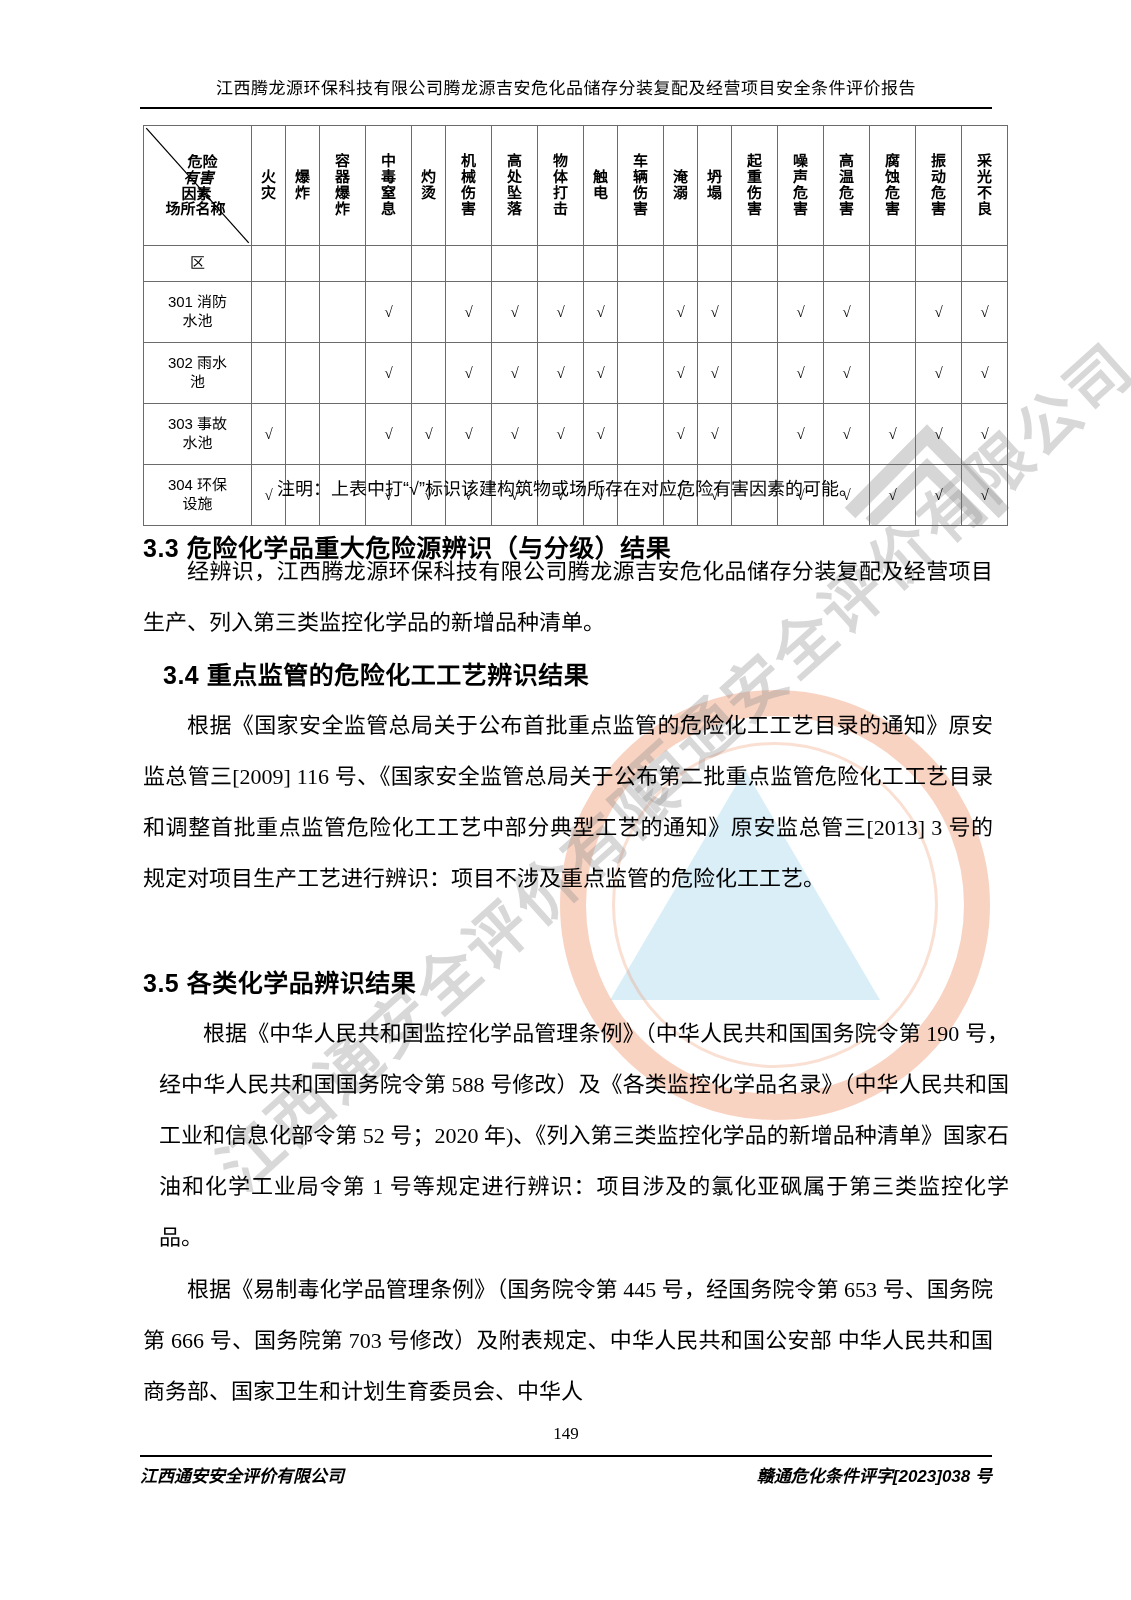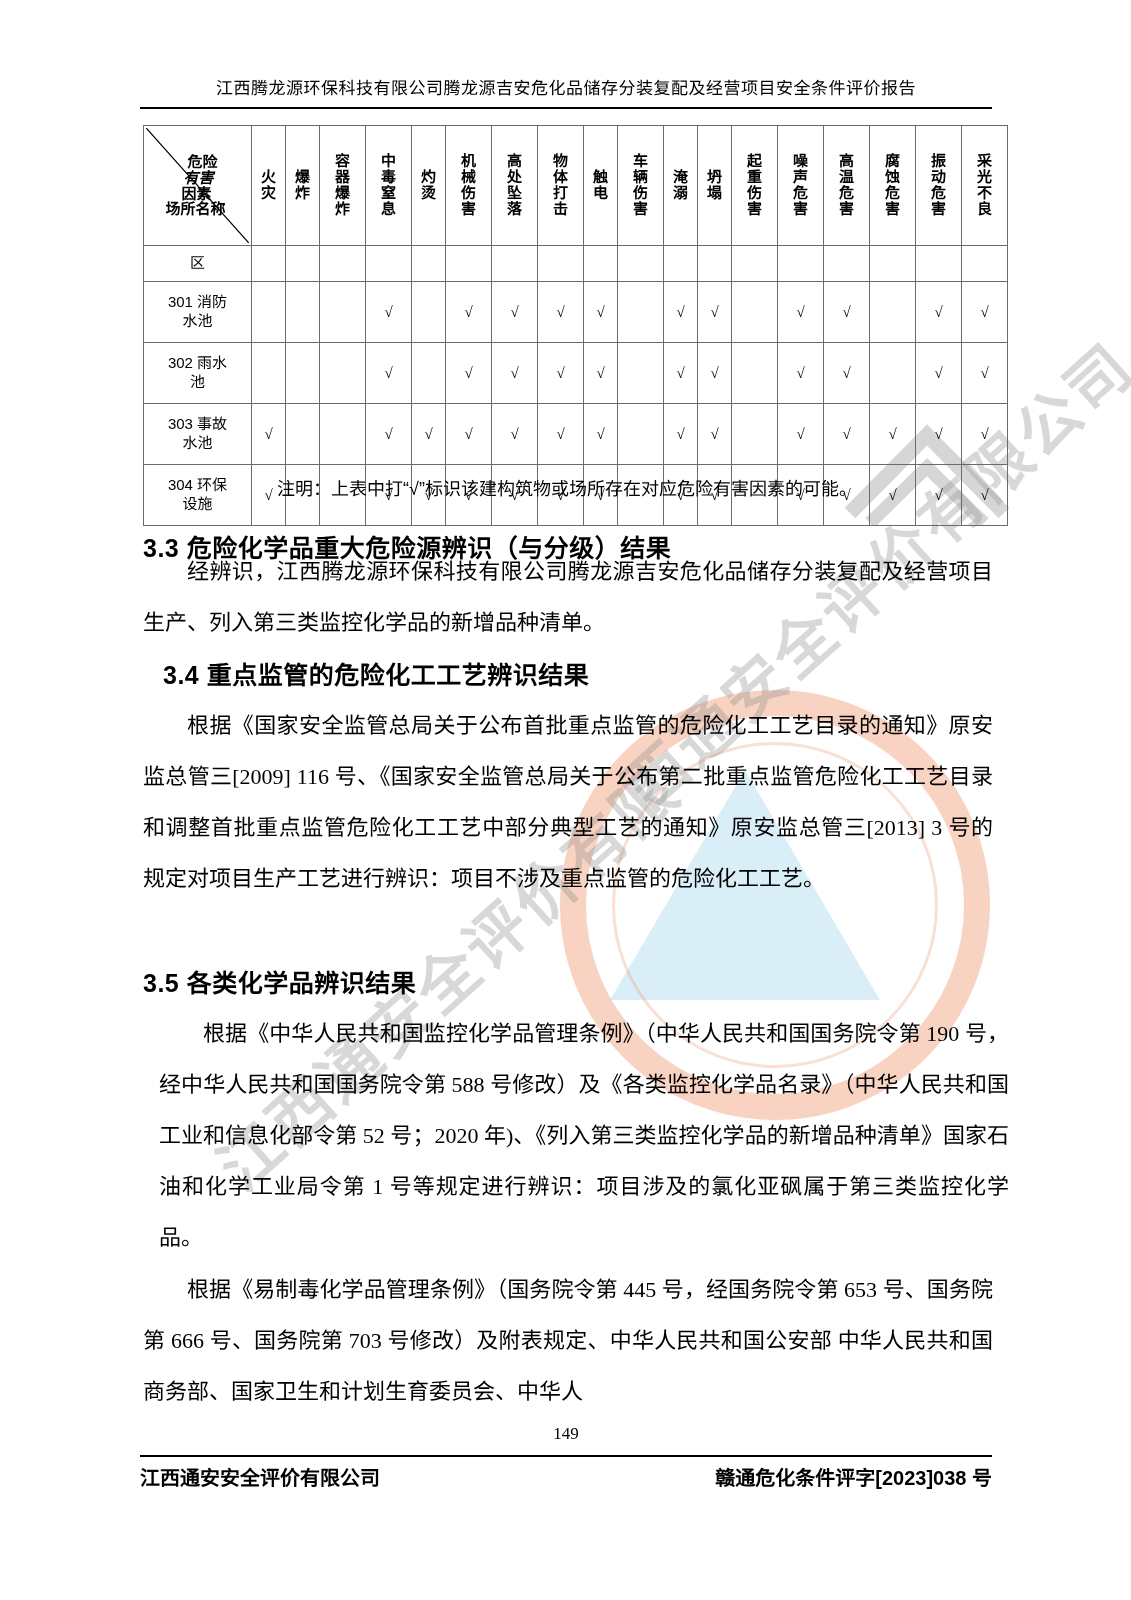--- a/index.html
+++ b/index.html
@@ -175,22 +175,23 @@
     text-align:center; font-size:17px;
     font-family:"Liberation Serif","DejaVu Serif",serif;
   }
   .footer-rule{
     position:absolute; left:140px; top:1455px; width:852px;
     border-top:2.5px solid #000;
   }
   .footer{
     position:absolute; left:140px; top:1462px; width:852px;
     display:flex; justify-content:space-between;
-    font-size:20px; font-weight:bold;
-    font-family:"Liberation Sans","DejaVu Sans",sans-serif;
+    font-size:17px; font-weight:bold;
+    font-family:"Liberation Sans","DejaVu Sans",sans-serif;
+    font-style:italic;
   }
 </style>
 </head>
 <body>
 
 <div class="wm-layer">
   <div class="wm-blue"></div>
   <div class="wm-ring"></div>
   <div class="wm-ring-inner"></div>
   <div class="wm-gray-text wm-gray-1">西通安全评价有限公司</div>

